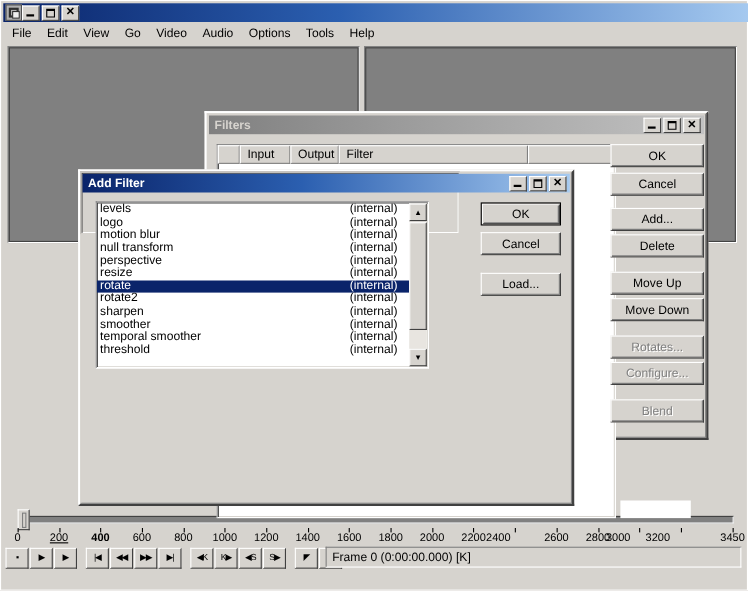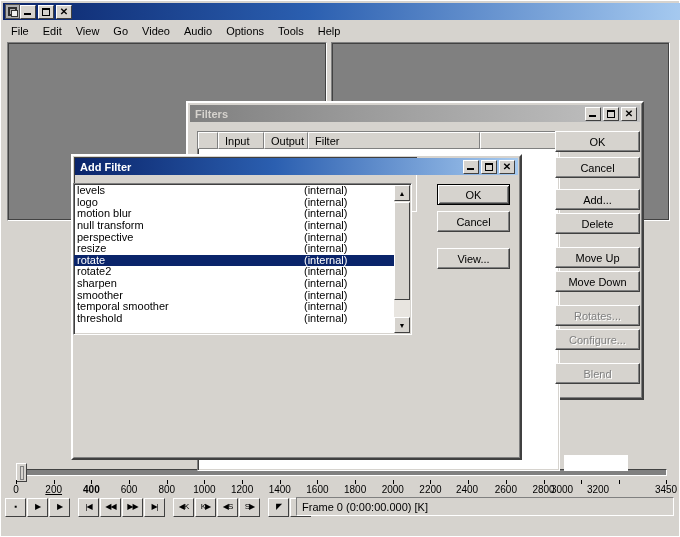--- a/index.html
+++ b/index.html
@@ -350,22 +350,22 @@
     left: 71px; top: 154px;
     width: 451px; height: 306px;
   }
   #addfilter-titlebar {
     position: absolute;
     left: 2px; top: 2px;
     right: 2px;
     height: 17px;
   }
   #filter-listbox {
-    left: 0; top: 27px;
-    width: 339px; height: 152px;
+    left: 14px; top: 27px;
+    width: 303px; height: 152px;
     background: #ffffff;
     overflow: hidden;
   }
   .filter-row {
     display: flex;
     height: 11.6px;
     font-size: 11px;
     color: #000;
     padding-left: 3px;
     align-items: center;
@@ -494,21 +494,21 @@
         <div class="tick-label" style="left: 272.768px;">1400</div>
         <div class="tick" style="left: 310.449px;"></div>
         <div class="tick-label" style="left: 310.449px;">1600</div>
         <div class="tick" style="left: 348.13px;"></div>
         <div class="tick-label" style="left: 348.13px;">1800</div>
         <div class="tick" style="left: 385.812px;"></div>
         <div class="tick-label" style="left: 385.812px;">2000</div>
         <div class="tick" style="left: 423.493px;"></div>
         <div class="tick-label" style="left: 423.493px;">2200</div>
         <div class="tick" style="left: 461.174px;"></div>
-        <div class="tick-label" style="left: 460px;">2400</div>
+        <div class="tick-label" style="left: 446px;">2400</div>
         <div class="tick" style="left: 498.855px;"></div>
         <div class="tick-label" style="left: 498.855px;">2600</div>
         <div class="tick" style="left: 536.536px;"></div>
         <div class="tick-label" style="left: 536.536px;">2800</div>
         <div class="tick" style="left: 574.217px;"></div>
         <div class="tick-label" style="left: 555px;">3000</div>
         <div class="tick" style="left: 611.899px;"></div>
         <div class="tick-label" style="left: 591px;">3200</div>
         <div class="tick" style="left: 659px;"></div>
         <div class="tick-label" style="left: 659px;">3450</div>
@@ -664,19 +664,19 @@
       <div class="vscroll">
         <div class="vscroll-btn" style="top:0;">▲</div>
         <div class="vscroll-thumb" style="top:17px; height:98px;"></div>
         <div class="vscroll-btn" style="bottom:0;">▼</div>
       </div>
     </div>
 
     <div id="addfilter-btns">
       <div class="btn default" style="top:28px;">OK</div>
       <div class="btn" style="top:55px;">Cancel</div>
-      <div class="btn" style="top:92px;">View...</div>
+      <div class="btn" style="top:92px;">Load...</div>
     </div>
 
     <div id="filter-desc">Rotates an image by 90, 180, or 270 degrees.</div>
   </div>
 
 </div>
 
 </body></html>

